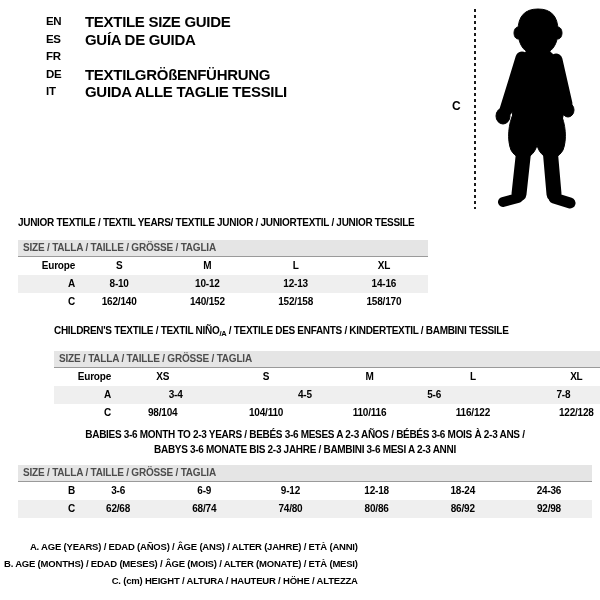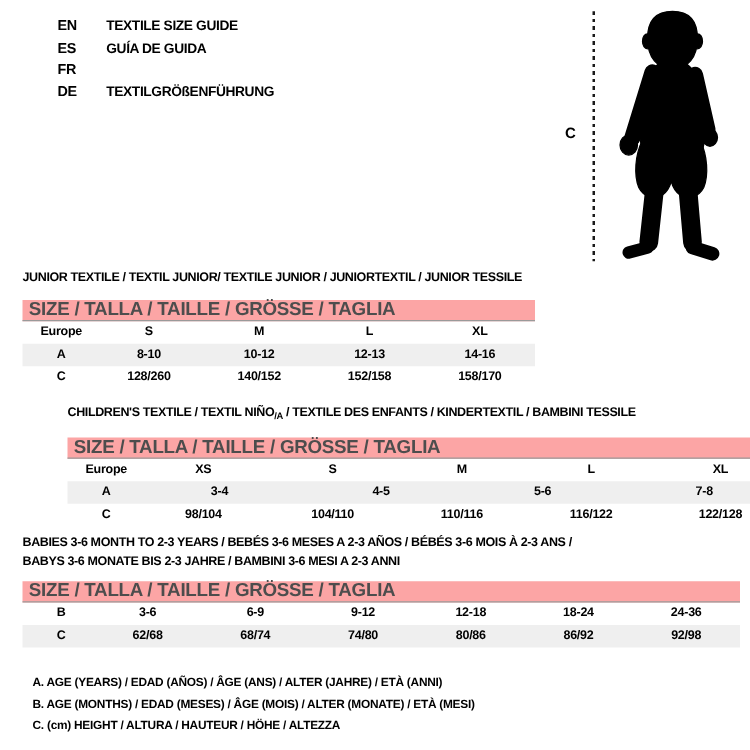--- a/index.html
+++ b/index.html
@@ -12,21 +12,21 @@
     overflow:hidden;
   }
 
   
   .lang-list { position:absolute; left:21px; top:13px; }
   .lang-row { display:flex; line-height:17.5px;padding-left:25px; }
   .lang-code {
     width:39px; font-size:11.5px; font-weight:bold; letter-spacing:-0.3px;
   }
   .lang-title {
-    font-size:11px; font-weight:bold; letter-spacing:-0.3px;
+    font-size:15px; font-weight:bold; letter-spacing:-0.3px;
   }
 
   
   .figure-area { position:absolute; left:440px; top:0; width:160px; height:215px; }
   .height-line {
     position:absolute; left:34px; top:9px; width:2px; height:200px;
     background:repeating-linear-gradient(to bottom,#1a1a1a 0 3px,transparent 3px 6px);
   }
   .height-label {
     position:absolute; left:12px; top:99px;
@@ -35,40 +35,40 @@
   .baby-svg { position:absolute; left:42px; top:6px; }
 
   
   .section { position:absolute; left:18px; }
   .sec-title {
     font-size:10px; font-weight:bold; letter-spacing:-0.3px;
     line-height:13px; white-space:nowrap;
   }
   .sec-title .sub { font-size:7.5px; vertical-align:-2px; }
   .size-bar {
-    background:#fca5a5; border-bottom:1px solid #9a9a9a;
+    background:#e5e5e5; border-bottom:1px solid #9a9a9a;
     height:17px; line-height:16px; padding-left:5px;
-    font-size:15px; font-weight:bold; letter-spacing:-0.2px; color:#4d4d4d;
+    font-size:10px; font-weight:bold; letter-spacing:-0.2px; color:#4d4d4d;
   }
   .trow { display:flex; height:18px; line-height:18px; }
   .trow.alt { background:#efefef; }
   .cell { font-size:10px; font-weight:bold; letter-spacing:-0.2px; }
-  .cell.lbl { width:57px; padding-left:5px; text-align:center; }
+  .cell.lbl { width:57px; padding-left:5px; text-align:right; }
   .cell.val { flex:1; text-align:center; }
 
   .sec1 { top:216px; width:410px; }
   .sec1 .sec-title { margin-bottom:11px; }
   .sec2 { top:324px; width:574px;margin-left:36px; }
   .sec2 .sec-title { margin-bottom:11px; }
   .sec3 { top:427px; width:574px; }
   .sec3 .sec-title { line-height:15px; margin-bottom:0; }
-  .sec3 .titles { margin-bottom:8px; }
-
-  
-  .notes { position:absolute; left:26px; top:538px; }
+  .sec3 .titles { margin-bottom:8px;text-align:center; }
+
+  
+  .notes { position:absolute; left:4px; top:538px;text-align:right; }
   .note-line {
     font-size:9.5px; font-weight:bold; letter-spacing:-0.2px; line-height:17px;
     white-space:nowrap;
   }
 </style>
 </head>
 <body>
 
 <div class="lang-list">
   <div class="lang-row">
@@ -78,20 +78,24 @@
   <div class="lang-row">
     <span class="lang-code">ES</span>
     <span class="lang-title">GUÍA DE GUIDA</span>
   </div>
   <div class="lang-row">
     <span class="lang-code">FR</span>
   </div>
   <div class="lang-row">
     <span class="lang-code">DE</span>
     <span class="lang-title">TEXTILGRÖßENFÜHRUNG</span>
+  </div>
+  <div class="lang-row">
+    <span class="lang-code">IT</span>
+    <span class="lang-title">GUIDA ALLE TAGLIE TESSILI</span>
   </div>
 </div>
 
 <div class="figure-area">
   <span class="height-label">C</span>
   <div class="height-line"></div>
   <svg class="baby-svg" width="110" height="205" viewBox="0 0 110 205">
     <g fill="#000" stroke="#000">
 
       <ellipse cx="36" cy="27" rx="4" ry="6"></ellipse>
@@ -112,39 +116,39 @@
       <path d="M42,142 L37,188" fill="none" stroke-width="15" stroke-linecap="round"></path>
       <path d="M68,142 L72,188" fill="none" stroke-width="15" stroke-linecap="round"></path>
 
       <path d="M36,192 L21,196" fill="none" stroke-width="10" stroke-linecap="round"></path>
       <path d="M72,192 L88,197" fill="none" stroke-width="11" stroke-linecap="round"></path>
     </g>
   </svg>
 </div>
 
 <div class="section sec1">
-  <div class="sec-title">JUNIOR TEXTILE / TEXTIL JUNIOR/ TEXTILE JUNIOR / JUNIORTEXTIL / JUNIOR TESSILE</div>
+  <div class="sec-title">JUNIOR TEXTILE / TEXTIL YEARS/ TEXTILE JUNIOR / JUNIORTEXTIL / JUNIOR TESSILE</div>
   <div class="size-bar">SIZE / TALLA / TAILLE / GRÖSSE / TAGLIA</div>
   <div class="trow">
     <div class="cell lbl">Europe</div>
     <div class="cell val">S</div>
     <div class="cell val">M</div>
     <div class="cell val">L</div>
     <div class="cell val">XL</div>
   </div>
   <div class="trow alt">
     <div class="cell lbl">A</div>
     <div class="cell val">8-10</div>
     <div class="cell val">10-12</div>
     <div class="cell val">12-13</div>
     <div class="cell val">14-16</div>
   </div>
   <div class="trow">
     <div class="cell lbl">C</div>
-    <div class="cell val">128/260</div>
+    <div class="cell val">162/140</div>
     <div class="cell val">140/152</div>
     <div class="cell val">152/158</div>
     <div class="cell val">158/170</div>
   </div>
 </div>
 
 <div class="section sec2">
   <div class="sec-title"><span>CHILDREN'S TEXTILE / TEXTIL NIÑO</span><span class="sub">/A</span><span> / TEXTILE DES ENFANTS / KINDERTEXTIL / BAMBINI TESSILE</span></div>
   <div class="size-bar">SIZE / TALLA / TAILLE / GRÖSSE / TAGLIA</div>
   <div class="trow">

